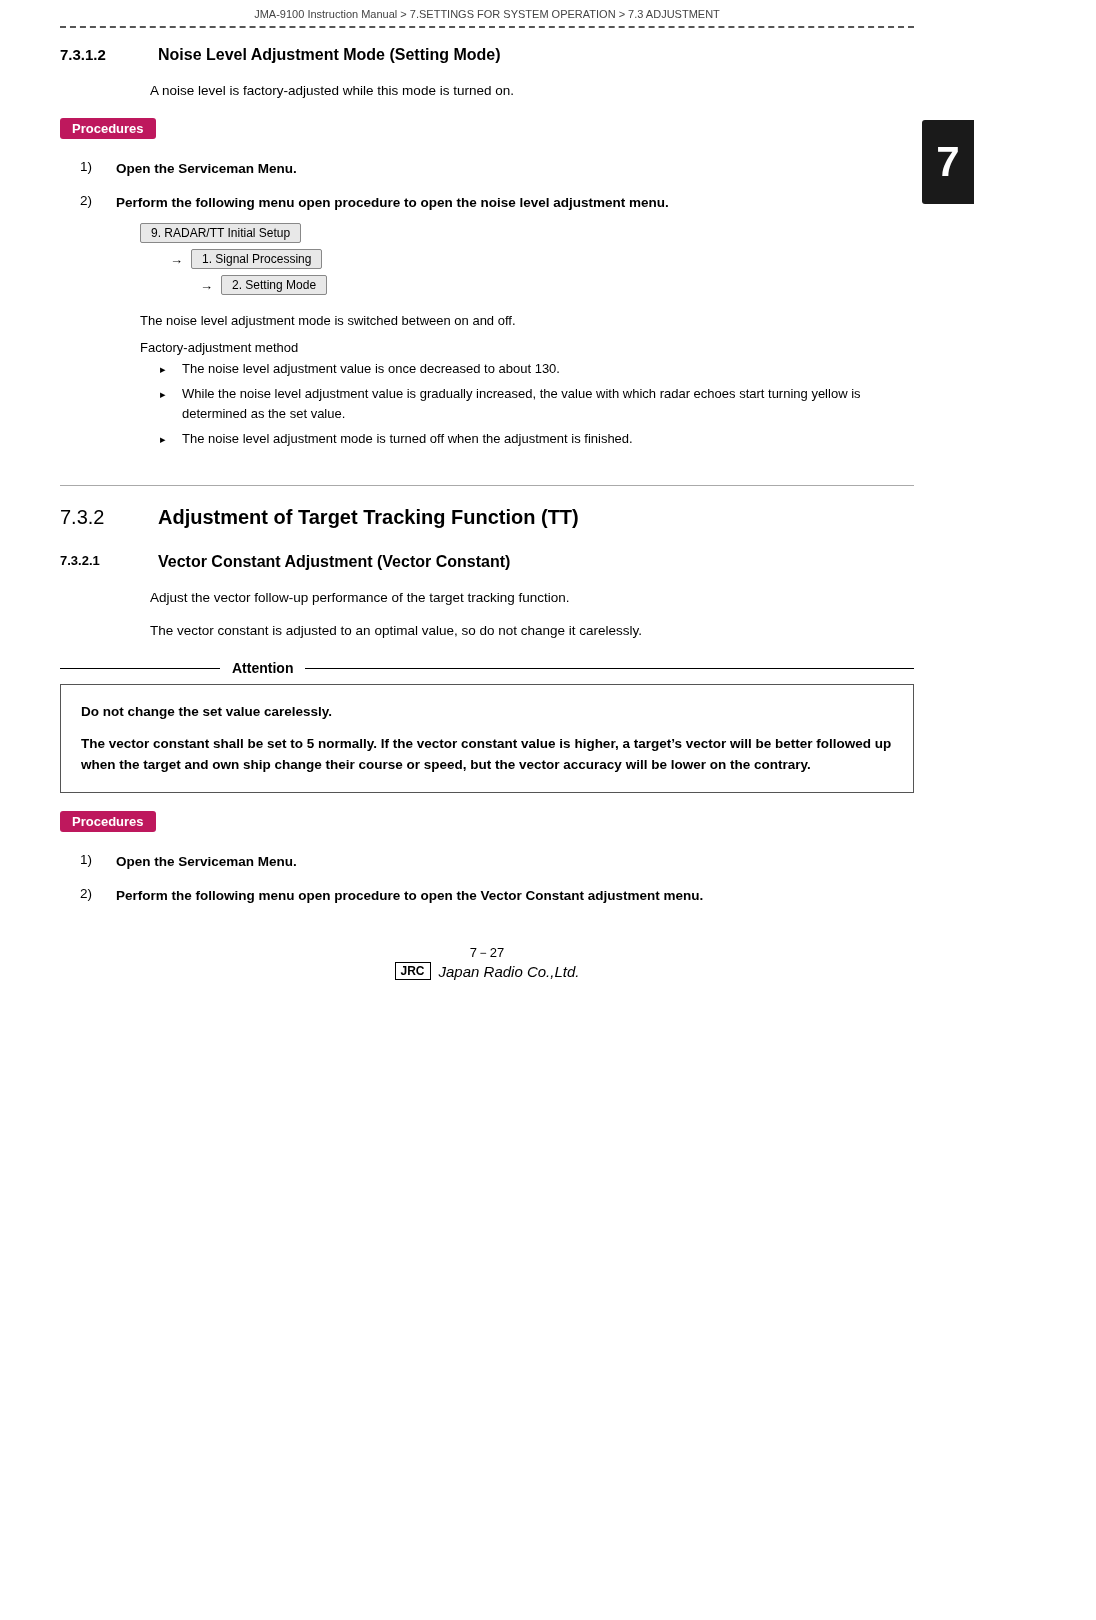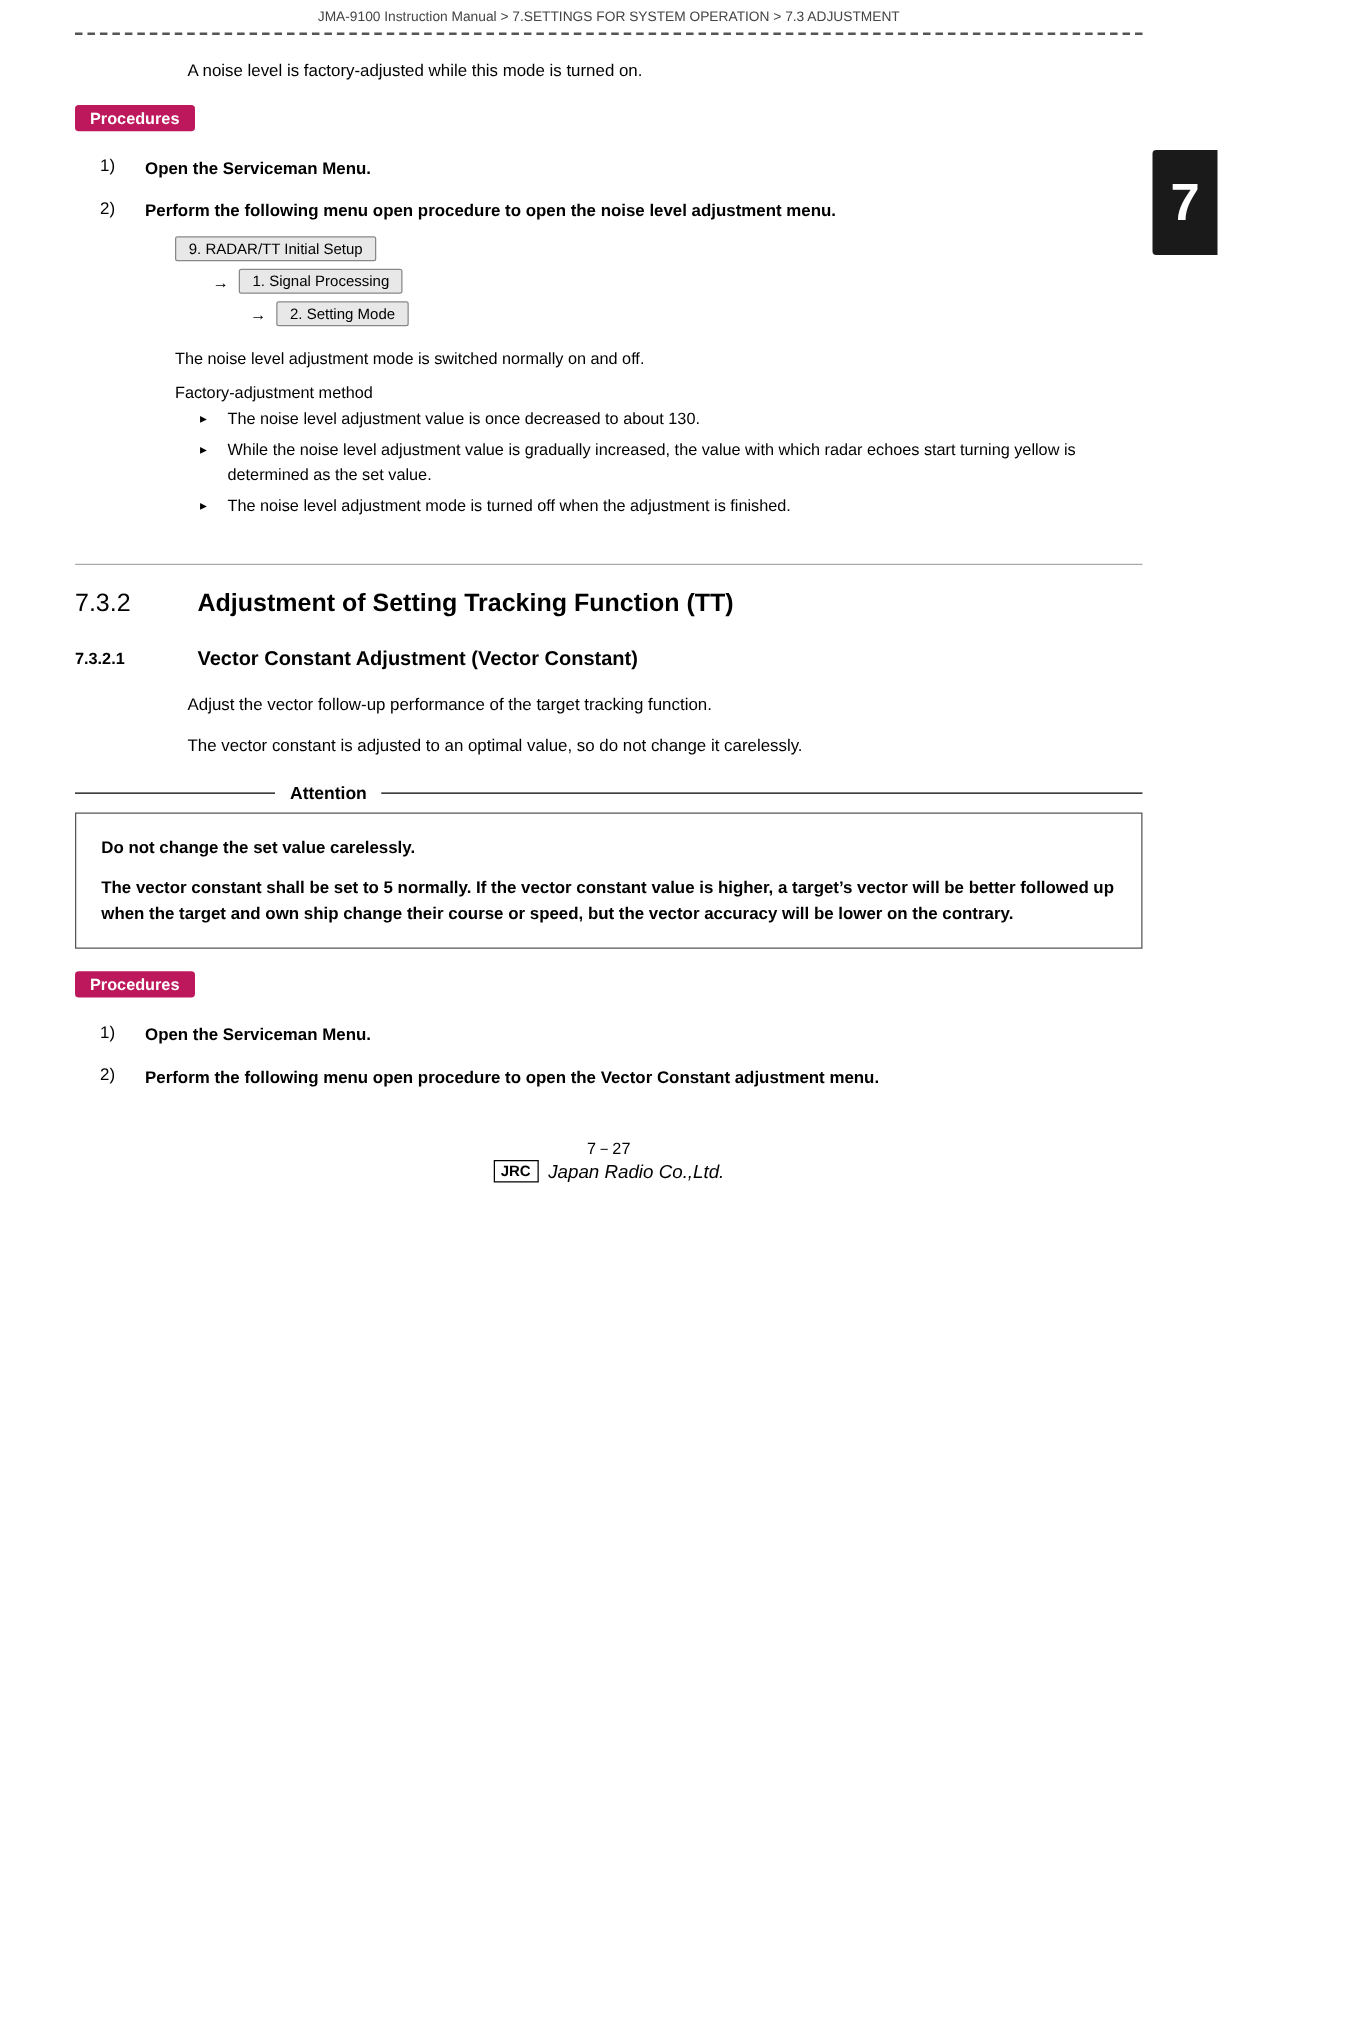--- a/index.html
+++ b/index.html
@@ -213,20 +213,24 @@
   </style>
 </head>
 <body>
 
 <div class="page-container">
 
   <div class="breadcrumb-bar">JMA-9100 Instruction Manual  &gt;  7.SETTINGS FOR SYSTEM OPERATION  &gt;  7.3  ADJUSTMENT</div>
 
   <div class="chapter-tab" style="position:absolute;right:0;top:120px;">7</div>
 
+  <div class="section-row" style="margin-bottom:8px;">
+    <span class="section-number" style="font-weight:bold;font-size:15px;min-width:80px;">7.3.1.2</span>
+    <span class="section-title-md">Noise Level Adjustment Mode (Setting Mode)</span>
+  </div>
 
   <div class="body-text" style="margin-left:90px;margin-bottom:16px;">A noise level is factory-adjusted while this mode is turned on.</div>
 
   <div style="margin-bottom:10px;">
     <span class="procedures-badge">Procedures</span>
   </div>
 
   <ol class="procedure-list">
     <li>
       <span class="proc-num">1)</span>
@@ -245,21 +249,21 @@
         <div class="menu-row" style="margin-left:30px;">
           <span class="menu-arrow">→</span>
           <span class="menu-btn">1. Signal Processing</span>
         </div>
         <div class="menu-row" style="margin-left:60px;">
           <span class="menu-arrow">→</span>
           <span class="menu-btn">2. Setting Mode</span>
         </div>
       </div>
 
-      <div class="sub-text">The noise level adjustment mode is switched normally on and off.</div>
+      <div class="sub-text">The noise level adjustment mode is switched between on and off.</div>
 
       <div class="factory-label">Factory-adjustment method</div>
 
       <ul class="bullet-list">
         <li>
           <span>The noise level adjustment value is once decreased to about 130.</span>
         </li>
         <li>
           <span>While the noise level adjustment value is gradually increased, the value with which radar echoes start turning yellow is determined as the set value.</span>
         </li>
@@ -267,21 +271,21 @@
           <span>The noise level adjustment mode is turned off when the adjustment is finished.</span>
         </li>
       </ul>
     </li>
   </ol>
 
   <hr class="h-line">
 
   <div class="section-row" style="margin-bottom:14px;margin-top:10px;">
     <span class="section-number" style="font-weight:normal;font-size:20px;min-width:80px;">7.3.2</span>
-    <span class="section-title-lg">Adjustment of Setting Tracking Function (TT)</span>
+    <span class="section-title-lg">Adjustment of Target Tracking Function (TT)</span>
   </div>
 
   <div class="section-row" style="margin-bottom:8px;">
     <span class="section-number" style="font-weight:bold;font-size:13px;min-width:80px;">7.3.2.1</span>
     <span class="section-title-md">Vector Constant Adjustment (Vector Constant)</span>
   </div>
 
   <div class="body-text" style="margin-left:90px;margin-bottom:12px;">Adjust the vector follow-up performance of the target tracking function.</div>
 
   <div class="body-text" style="margin-left:90px;margin-bottom:16px;">The vector constant is adjusted to an optimal value, so do not change it carelessly.</div>

